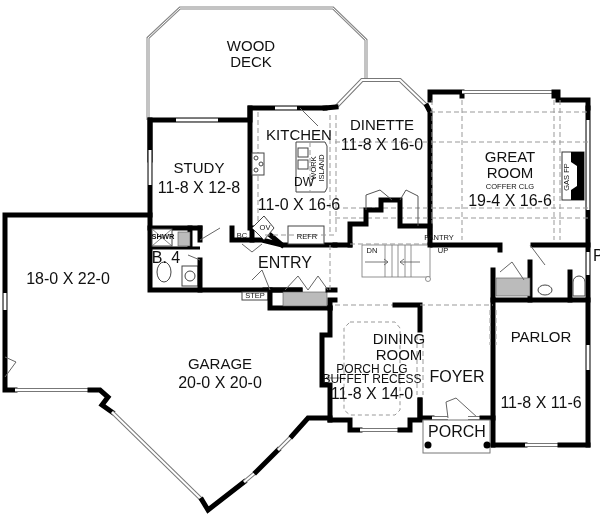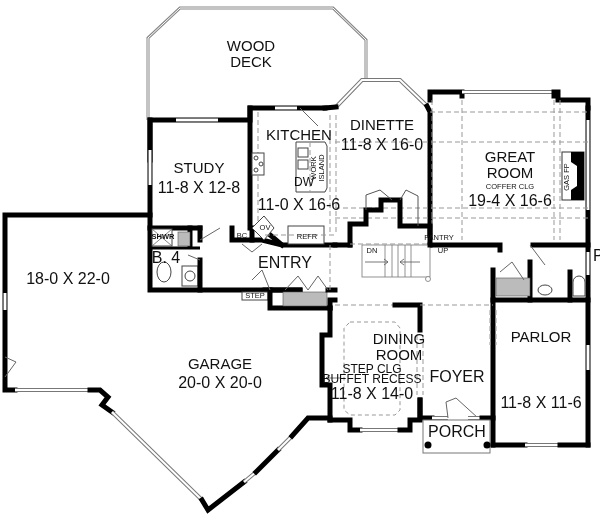--- a/index.html
+++ b/index.html
@@ -261,21 +261,21 @@
 <div class="lbl lbl-mid" style="left:566px; top:256px;margin-left:44px;">PDR</div>
 
 <div class="lbl lbl-mid" style="left:68px; top:279px;">18-0 X 22-0</div>
 <div class="lbl lbl-big" style="left:220px; top:364px;">GARAGE</div>
 <div class="lbl lbl-mid" style="left:220px; top:383px;">20-0 X 20-0</div>
 
 <div class="lbl lbl-big" style="left:372px; top:347px;margin-left:27px;">
   <div>DINING</div>
   <div>ROOM</div>
 </div>
-<div class="lbl lbl-sm" style="left:372px; top:369px;">STEP CLG</div>
+<div class="lbl lbl-sm" style="left:372px; top:369px;">PORCH CLG</div>
 <div class="lbl lbl-sm" style="left:372px; top:379px;">BUFFET RECESS</div>
 <div class="lbl lbl-mid" style="left:372px; top:394px;">11-8 X 14-0</div>
 
 <div class="lbl lbl-big" style="left:541px; top:337px;">PARLOR</div>
 <div class="lbl lbl-mid" style="left:541px; top:355px;margin-top:48px;">11-8 X 11-6</div>
 
 <div class="lbl lbl-mid" style="left:457px; top:377px;">FOYER</div>
 <div class="lbl lbl-mid" style="left:457px; top:432px;">PORCH</div>
 
 </body></html>

